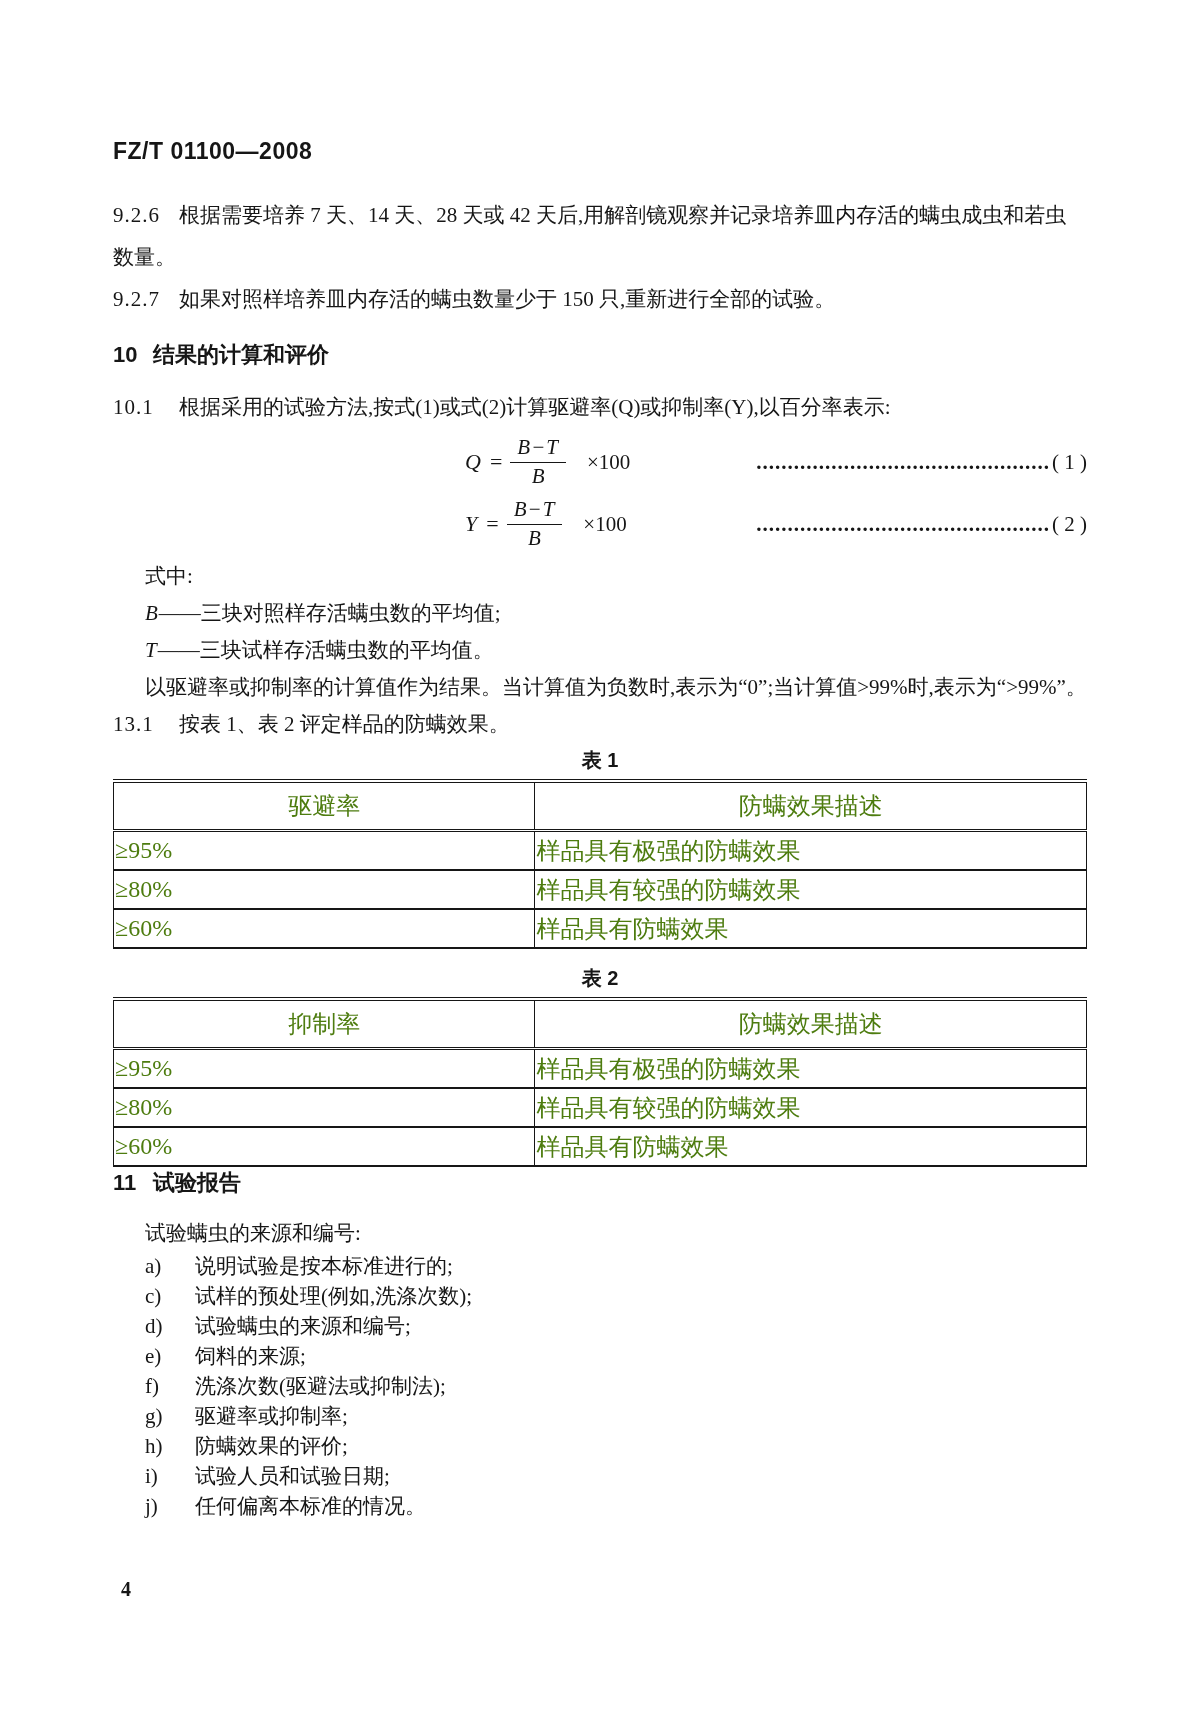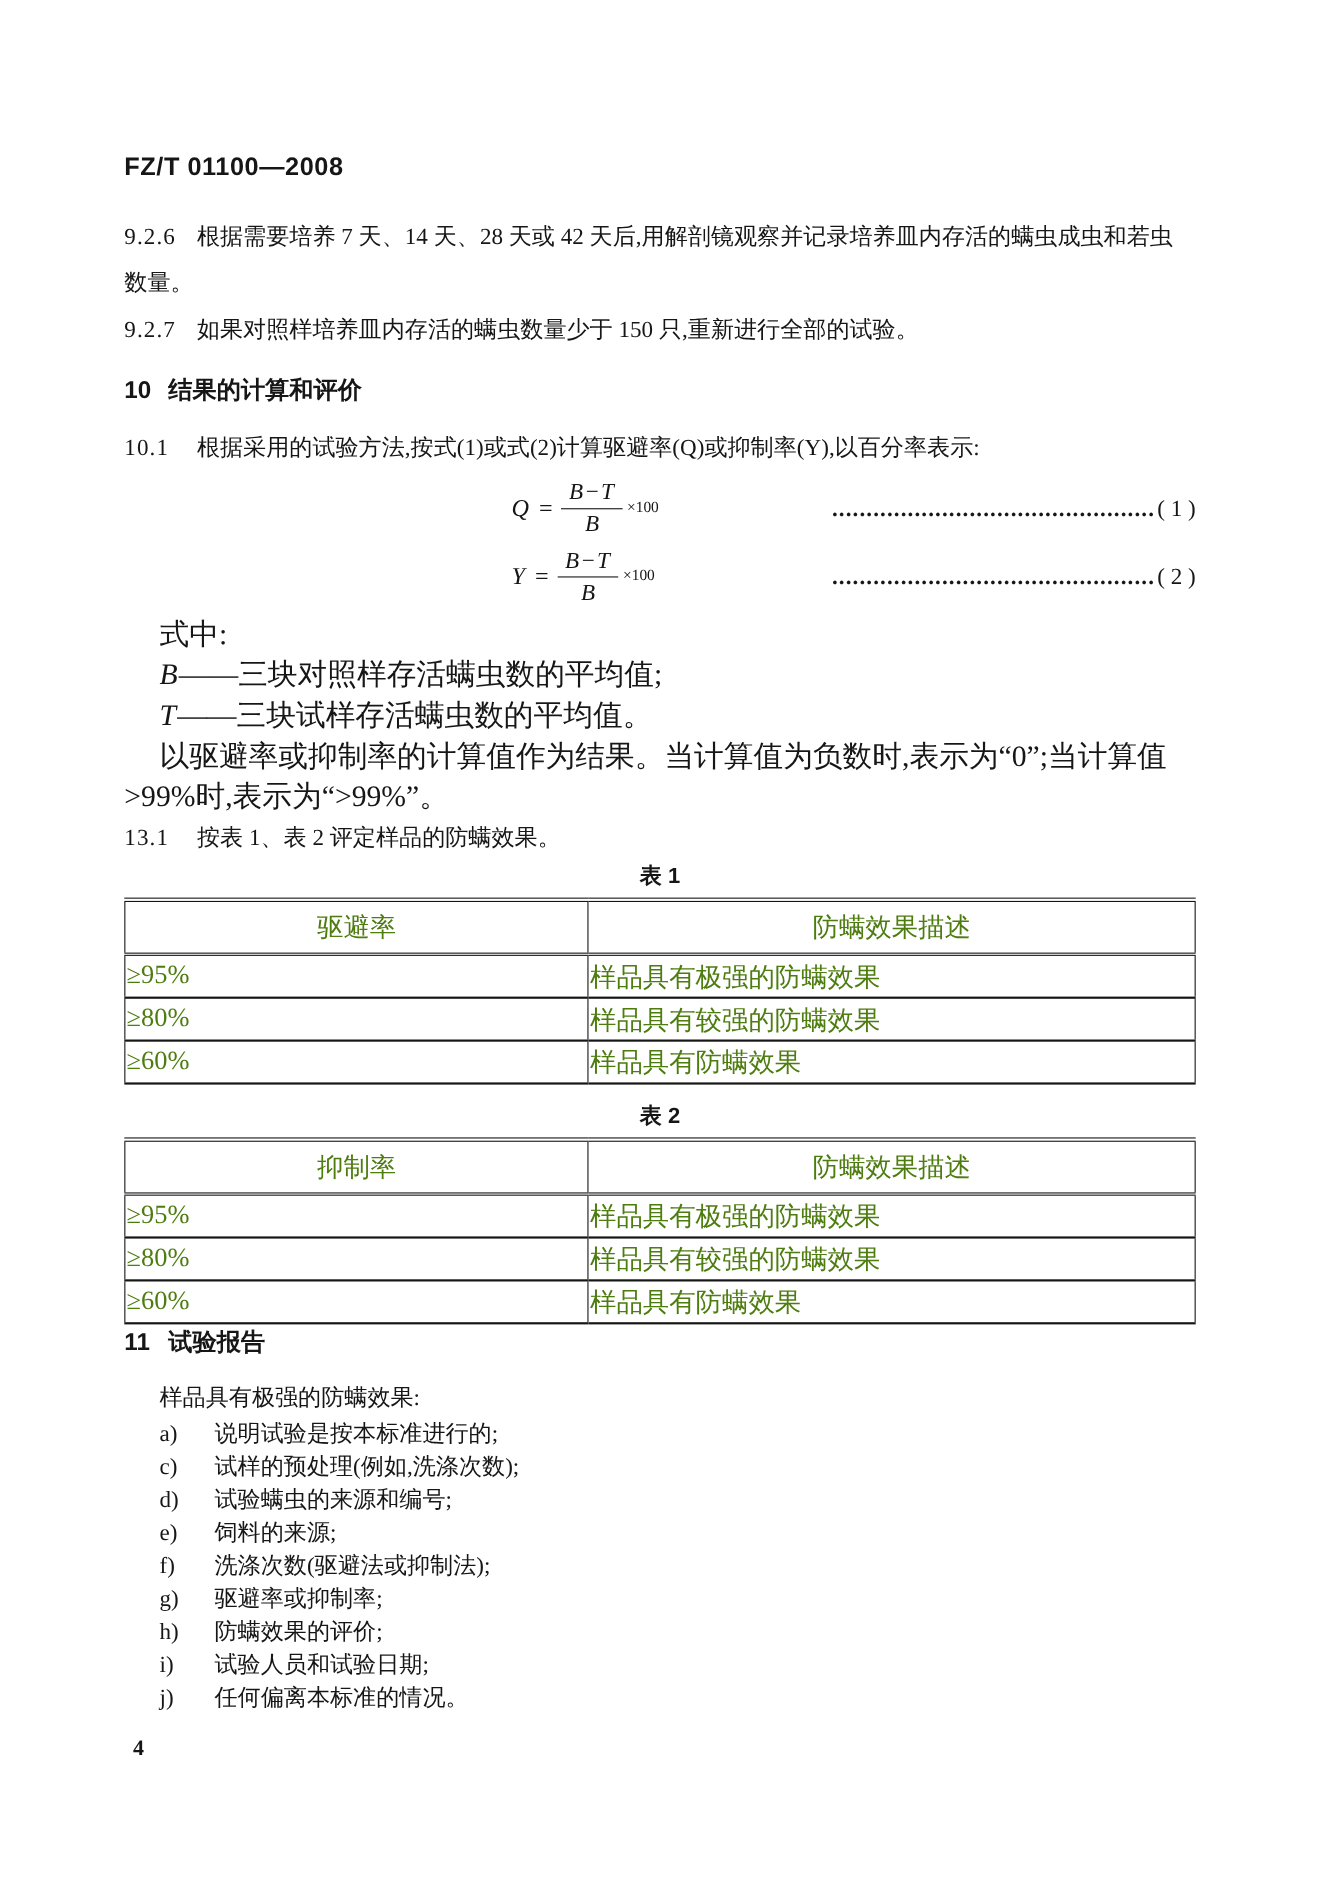--- a/index.html
+++ b/index.html
@@ -29,26 +29,26 @@
 
   .formulas{margin-top:8px;}
   .formula-row{display:flex;align-items:center;height:52px;position:relative;}
   .formula-row + .formula-row{margin-top:10px;}
   .formula{display:inline-flex;align-items:center;margin-left:352px;font-size:22px;}
   .f-var{font-style:italic;letter-spacing:1px;}
   .f-eq{margin:0 8px;}
   .frac{display:inline-flex;flex-direction:column;align-items:center;line-height:1.1;font-size:21px;}
   .frac .num{border-bottom:1.6px solid #161616;padding:0 7px 2px 7px;font-style:italic;letter-spacing:1px;}
   .frac .den{padding-top:2px;font-style:italic;}
-  .f-times{margin-left:4px;font-size:14px;}
+  .f-times{margin-left:21px;font-size:21px;}
   .f-leader{position:absolute;right:0;display:flex;align-items:center;font-size:21px;}
   .f-dots{letter-spacing:1px;font-weight:bold;line-height:20px;overflow:hidden;white-space:nowrap;}
   .f-num{margin-left:2px;}
 
-  .tight{font-size:27px;line-height:37px;}
+  .tight{font-size:21px;line-height:37px;}
   .where-label{margin-top:8px;margin-left:32px;}
   .where-item{margin-left:32px;}
   .where-item .sym{font-style:italic;letter-spacing:1px;}
   .note{text-indent:32px;}
   .p102{line-height:37px;}
 
   .tbl-caption{text-align:center;font-size:20px;font-weight:bold;line-height:30px;
     font-family:"Liberation Sans","DejaVu Sans",sans-serif;}
   .cap1{margin-top:2px;}
   .cap2{margin-top:14px;}
@@ -186,21 +186,21 @@
             <td>≥60%</td>
             <td>样品具有防螨效果</td>
           </tr>
         </tbody>
     </table>
 
     <div class="sec-heading h11">
       <span class="hnum">11</span><span>试验报告</span>
     </div>
 
-    <div class="report-intro">样品具有极强的防螨效果:</div>
+    <div class="report-intro">试验螨虫的来源和编号:</div>
 
     <ul class="report-list" id="report-list">
         <li><span class="li-label">a)</span><span>说明试验是按本标准进行的;</span></li>
         <li><span class="li-label">c)</span><span>试样的预处理(例如,洗涤次数);</span></li>
         <li><span class="li-label">d)</span><span>试验螨虫的来源和编号;</span></li>
         <li><span class="li-label">e)</span><span>饲料的来源;</span></li>
         <li><span class="li-label">f)</span><span>洗涤次数(驱避法或抑制法);</span></li>
         <li><span class="li-label">g)</span><span>驱避率或抑制率;</span></li>
         <li><span class="li-label">h)</span><span>防螨效果的评价;</span></li>
         <li><span class="li-label">i)</span><span>试验人员和试验日期;</span></li>

